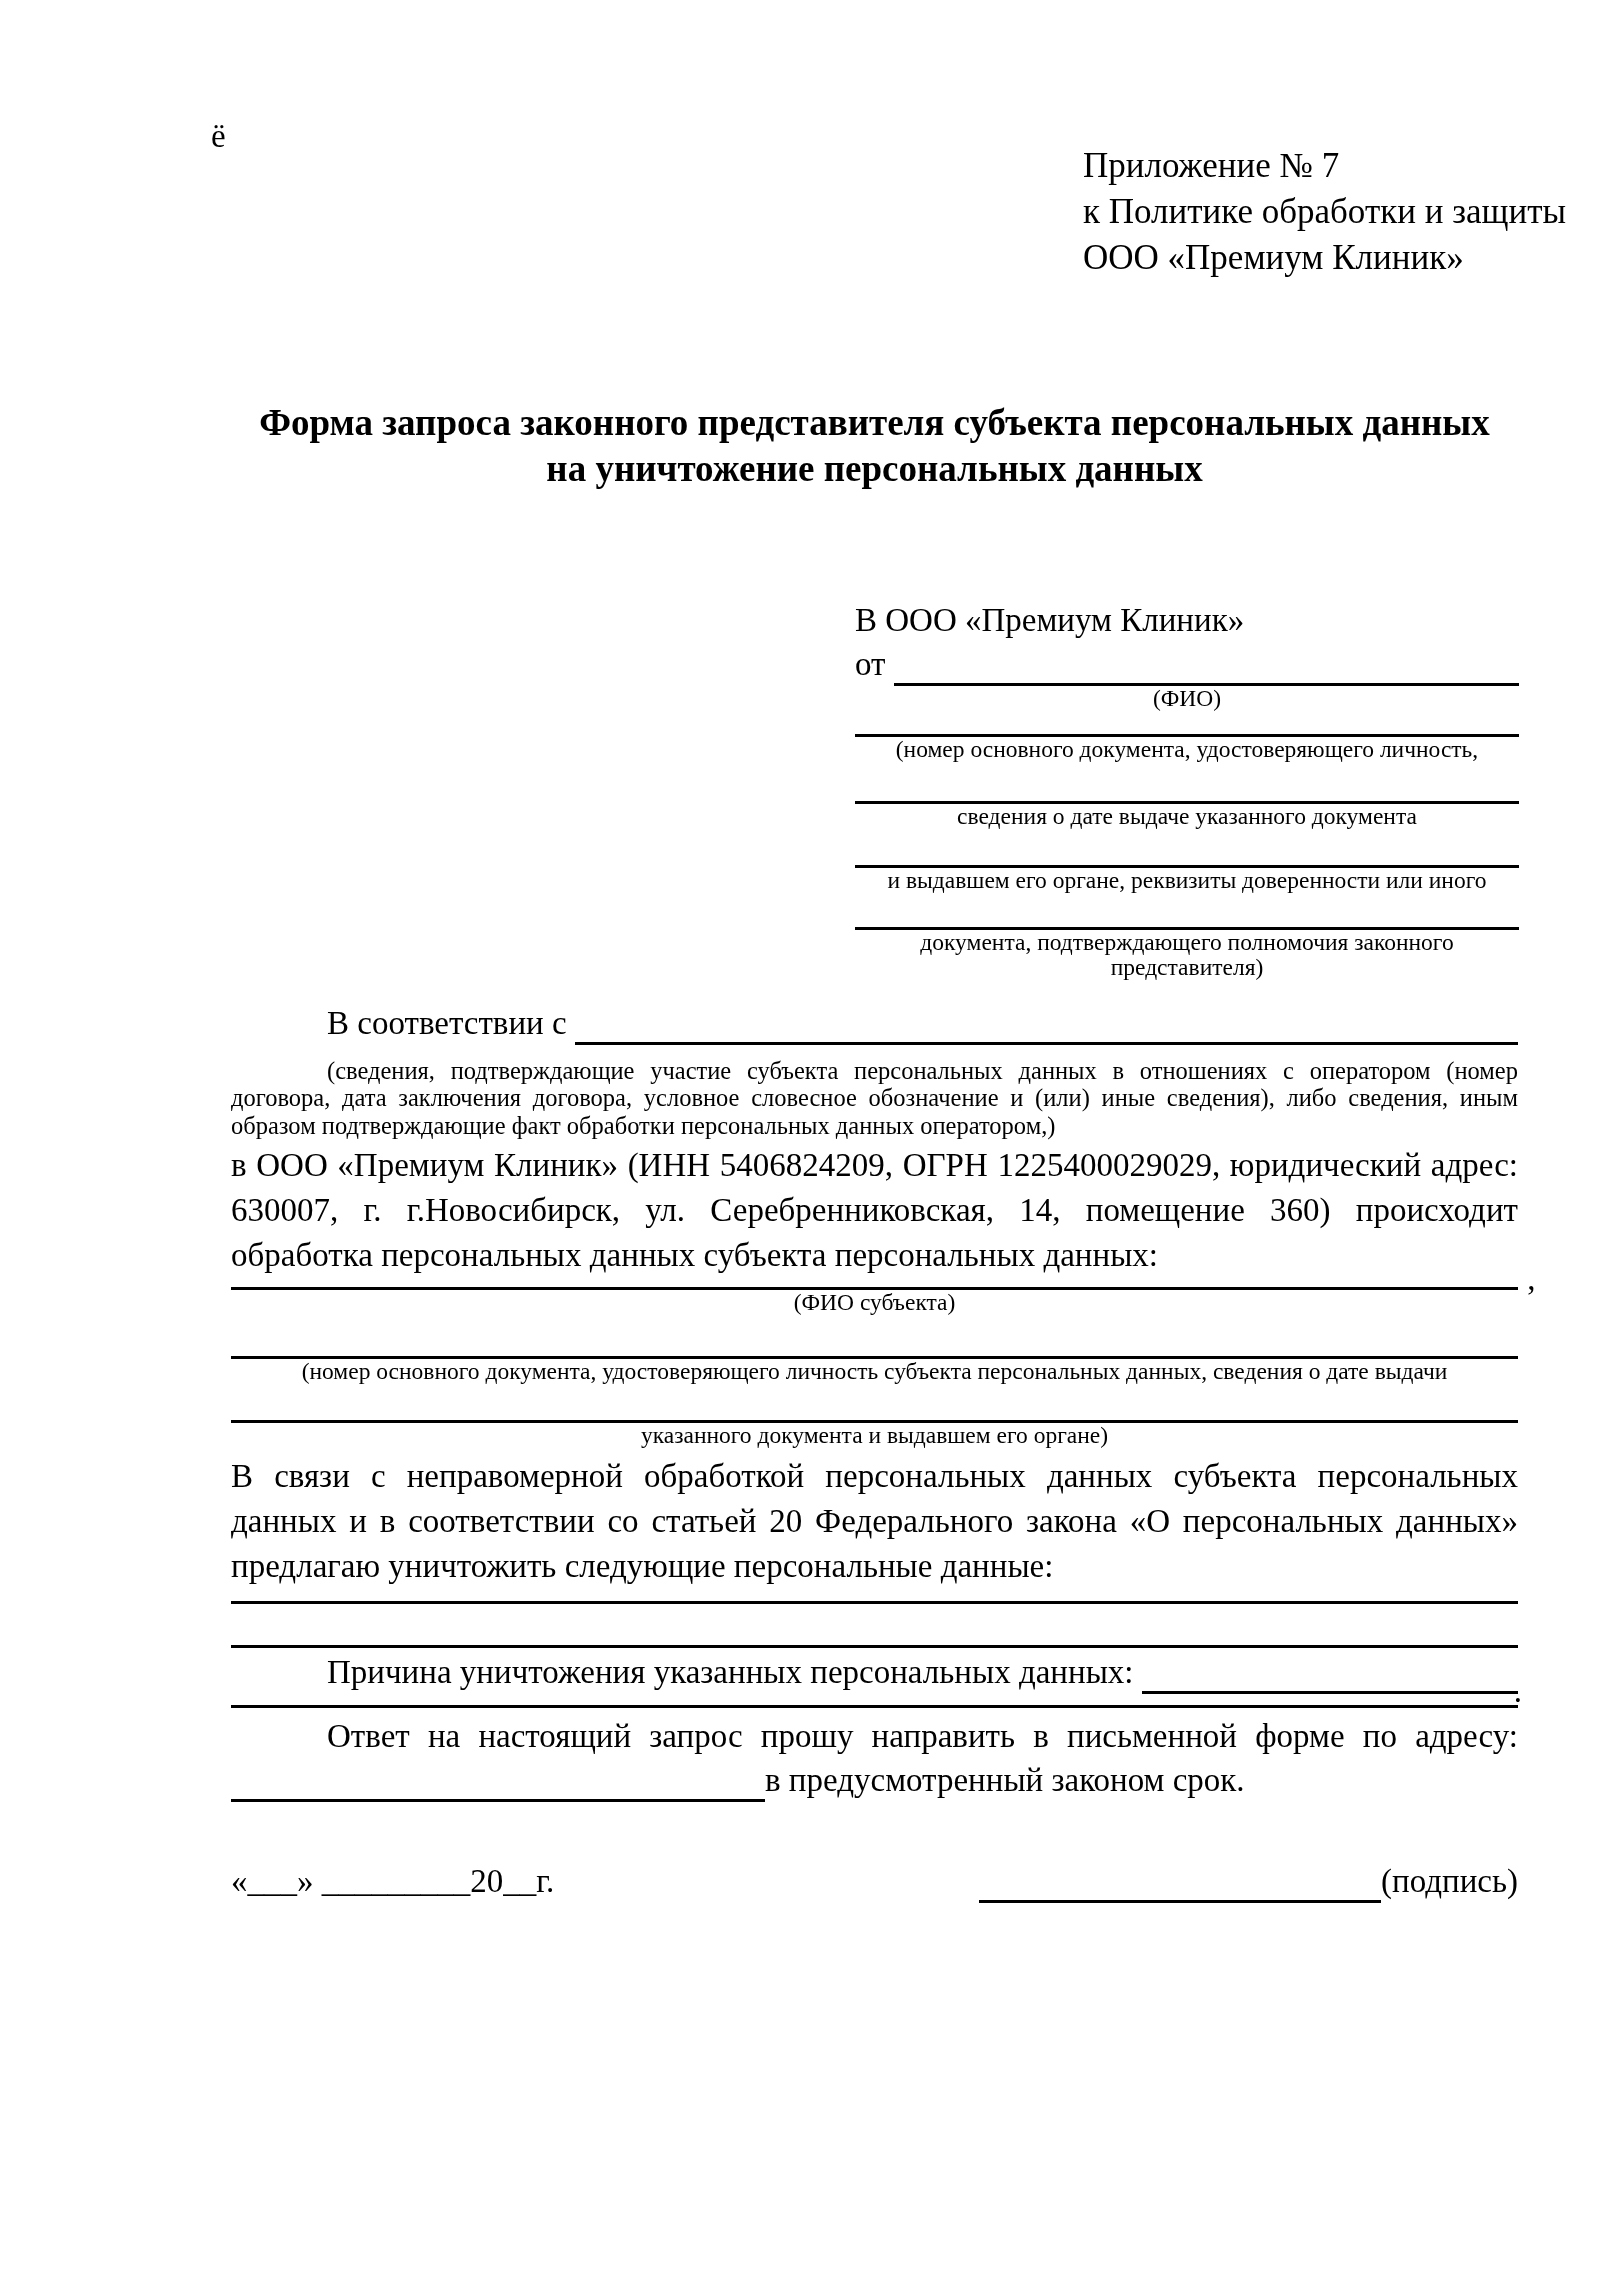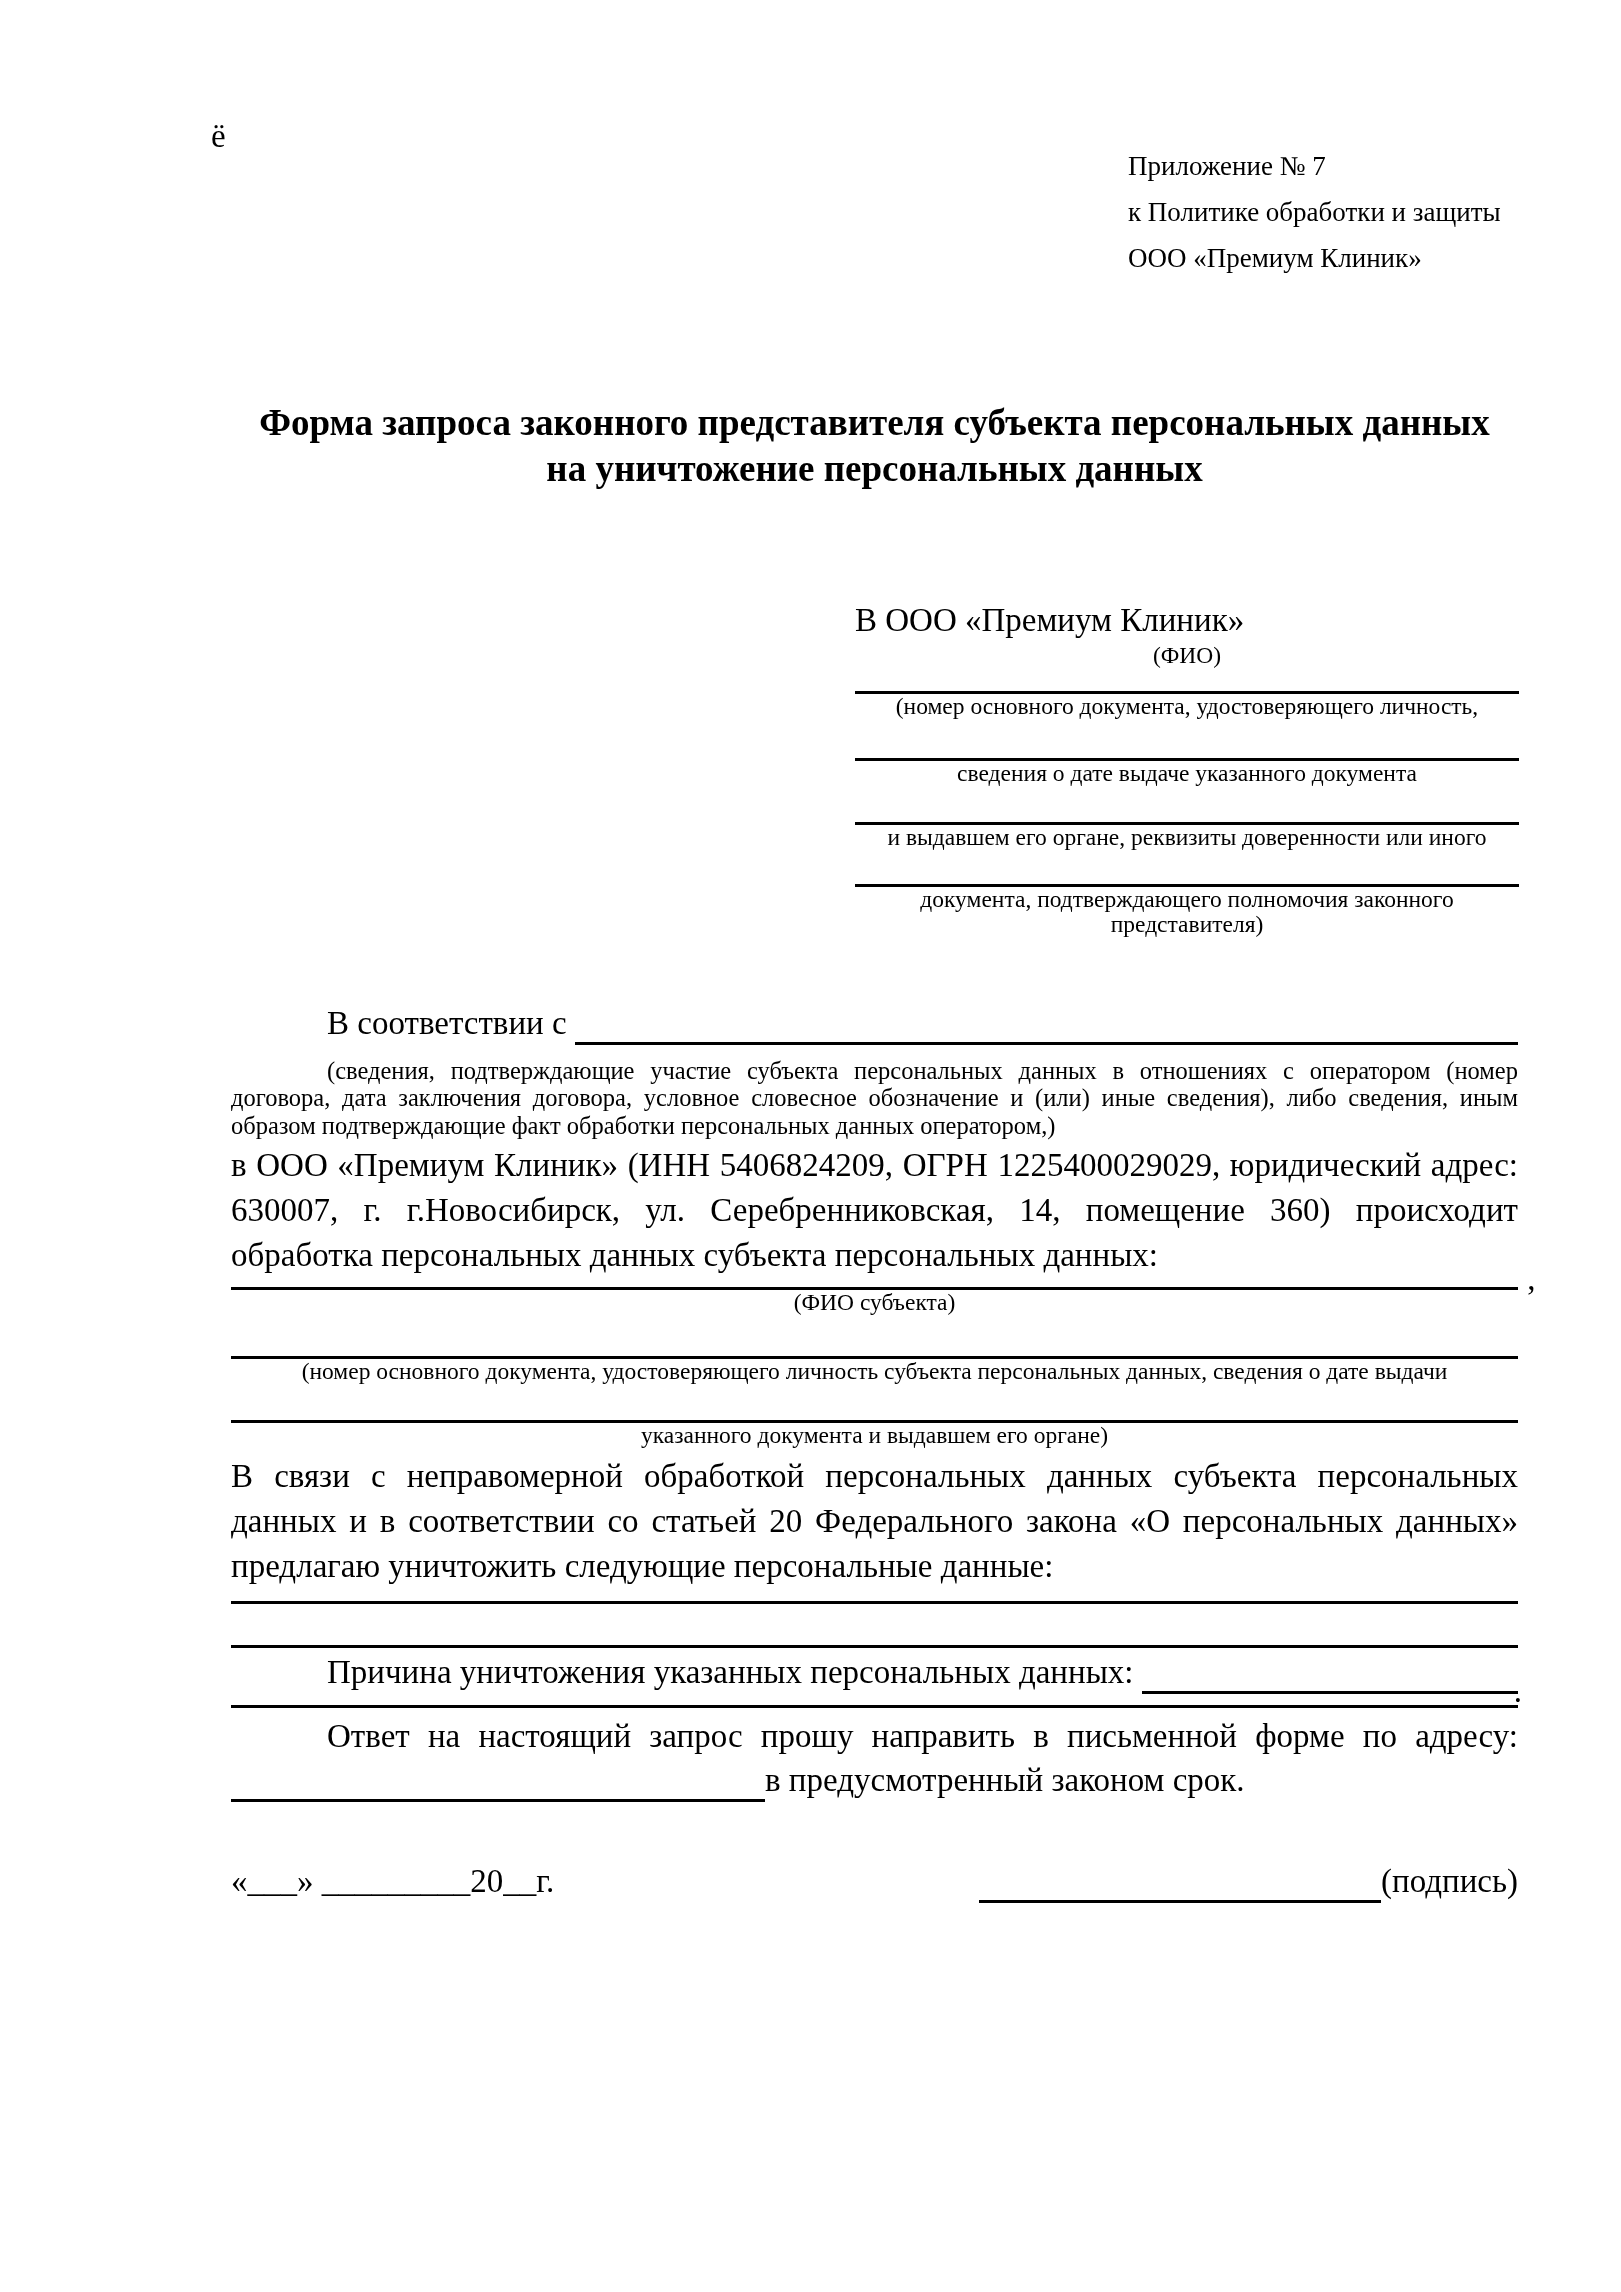--- a/index.html
+++ b/index.html
@@ -6,21 +6,21 @@
   #page{
     position:relative;
     width:1621px;height:2293px;
     margin:0 auto;
     background:#ffffff;
     font-family:"Liberation Serif", serif;
     color:#000;
     overflow:hidden;
   }
   .stray{position:absolute;left:211px;top:118px;font-size:33px;}
-  .appendix{position:absolute;left:1083px;top:143px;font-size:27px;line-height:46px;margin-left:45px;}
+  .appendix{position:absolute;left:1083px;top:143px;font-size:35px;line-height:46px;}
   .doc-title{position:absolute;left:231px;top:400px;width:1287px;text-align:center;font-weight:bold;font-size:37px;line-height:46px;}
   .addr{position:absolute;left:855px;top:598px;width:664px;font-size:33px;}
   .addr .to{height:45px;line-height:45px;}
   .flex-row{display:flex;}
   .from-row{height:43px;}
   .from-row .lbl{line-height:43px;white-space:pre;}
   .fillline{flex:1;align-self:flex-end;height:5.9px;border-bottom:3.9px solid #000;}
   .cap{font-size:23.5px;line-height:25.5px;text-align:center;}
   .blank{border-bottom:3.9px solid #000;}
   .main{position:absolute;left:231px;top:1002px;width:1287px;font-size:33px;}
@@ -60,20 +60,24 @@
     <div>ООО «Премиум Клиник»</div>
   </div>
 
   <div class="doc-title">
     <div>Форма запроса законного представителя субъекта персональных данных</div>
     <div>на уничтожение персональных данных</div>
   </div>
 
   <div class="addr">
     <div class="to">В ООО «Премиум Клиник»</div>
+    <div class="flex-row from-row">
+      <span class="lbl">от </span>
+      <span class="fillline"></span>
+    </div>
     <div class="cap">(ФИО)</div>
     <div class="blank" style="height:22.5px;"></div>
     <div class="cap">(номер основного документа, удостоверяющего личность,</div>
     <div class="blank" style="height:38px;"></div>
     <div class="cap">сведения о дате выдаче указанного документа</div>
     <div class="blank" style="height:36px;"></div>
     <div class="cap">и выдавшем его органе, реквизиты доверенности или иного</div>
     <div class="blank" style="height:33px;"></div>
     <div class="cap">документа, подтверждающего полномочия законного представителя)</div>
   </div>

